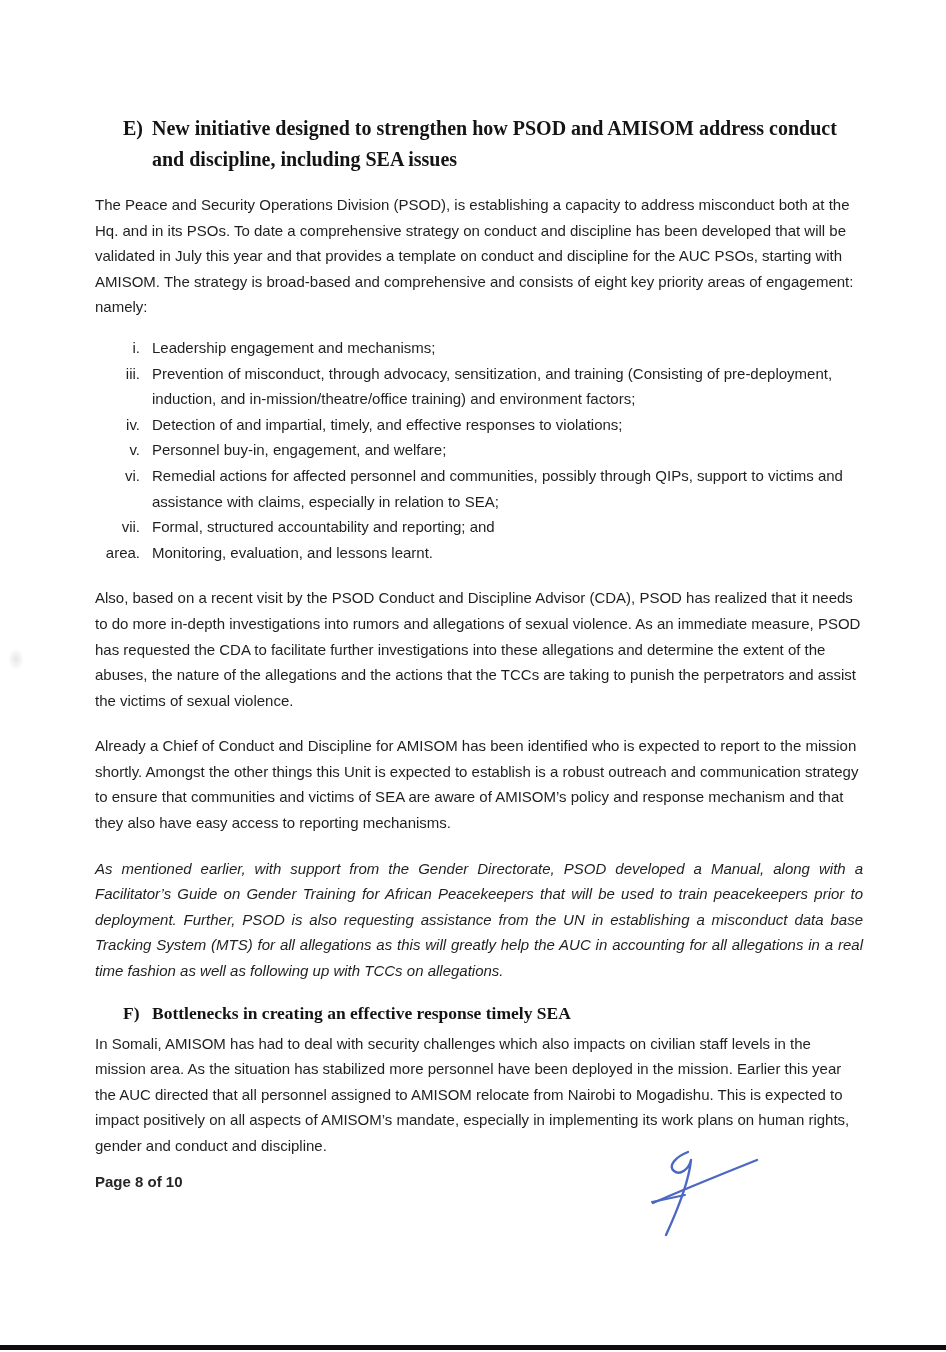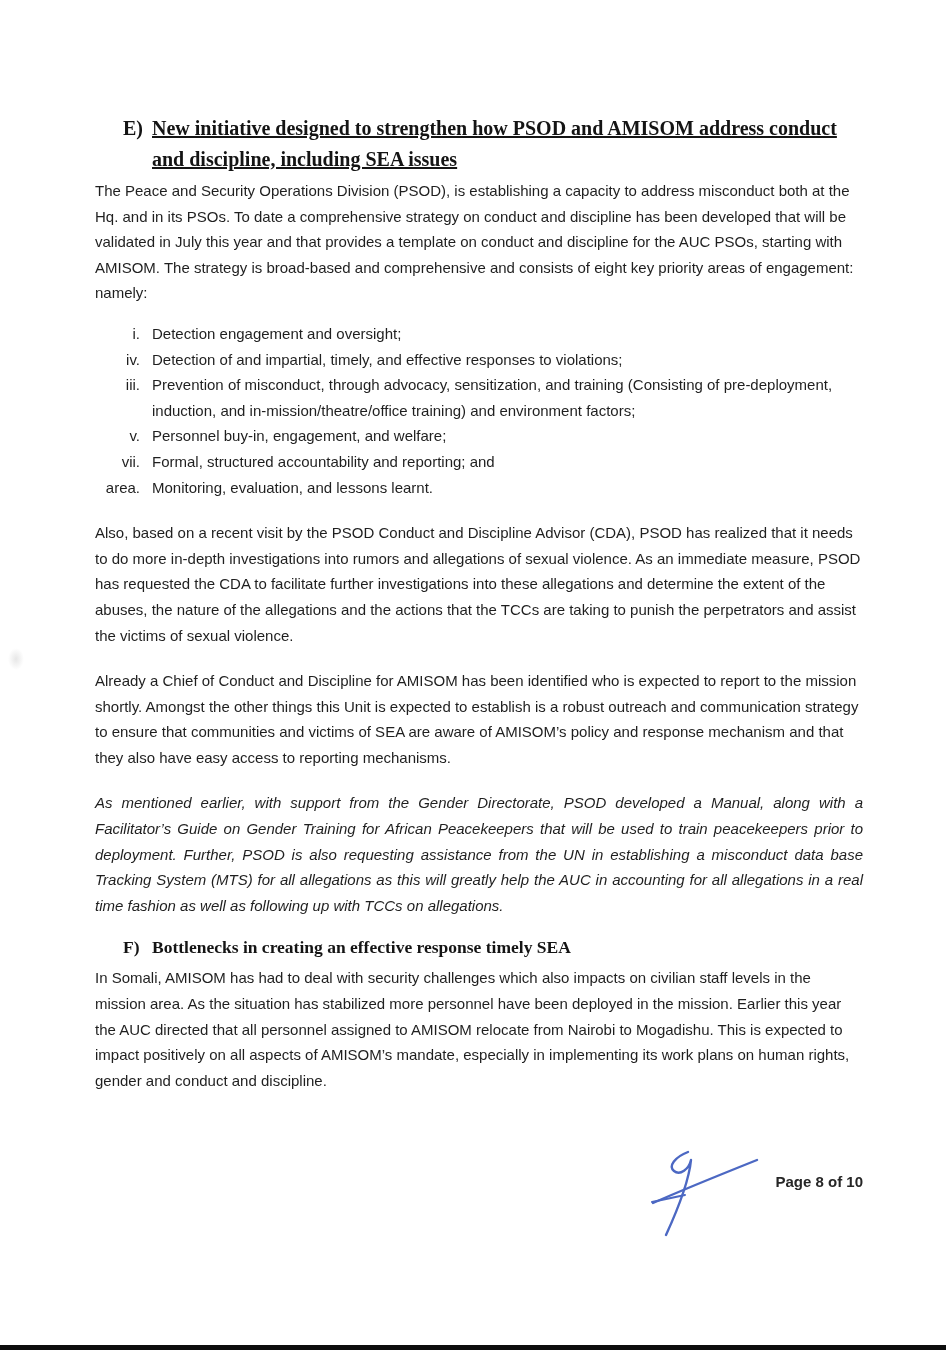--- a/index.html
+++ b/index.html
@@ -23,53 +23,53 @@
   .h-e {
     margin: 113px 0 0 0;
     position: relative;
     padding-left: 57px;
     font-family: "Liberation Serif", "DejaVu Serif", serif;
     font-weight: bold;
     font-size: 20px;
     line-height: 31px;
     color: #141414;
   }
-  .h-e .h-title { display: inline-block; max-width: 688px; vertical-align: top; text-decoration: underline; }
+  .h-e .h-title { display: inline-block; max-width: 688px; vertical-align: top; }
   .h-f {
     margin: 17px 0 0 0;
     position: relative;
     padding-left: 57px;
     font-family: "Liberation Serif", "DejaVu Serif", serif;
     font-weight: bold;
     font-size: 17.5px;
     line-height: 25px;
     color: #141414;
   }
   .h-marker { position: absolute; left: 28px; top: 0; }
   
   .body-p {
     margin: 20px 0 0 0;
     font-size: 15px;
     line-height: 25.6px;
   }
-  .body-p.intro { margin-top: 3px; }
+  .body-p.intro { margin-top: 17px; }
   .body-p.justify { text-align: justify; font-style: italic; }
   .body-p.tight { margin-top: 5px; }
   
   .roman-list { margin-top: 15px; }
   .li { display: flex; font-size: 15px; line-height: 25.6px; }
   .li-m { flex: none; width: 45px; text-align: right; padding-right: 12px; }
   .li-t { flex: none; max-width: 692px; }
   
   .footer {
     position: absolute;
     top: 1173px;
     left: 95px;
     width: 768px;
-    text-align: right;
+    text-align: left;
     font-weight: bold;
     font-size: 15px;
     color: #262626;
   }
   
   .signature {
     position: absolute;
     left: 622px;
     top: 1138px;
     width: 170px;
@@ -103,33 +103,37 @@
     <h2 class="h-e">
       <span class="h-marker">E)</span>
       <span class="h-title">New initiative designed to strengthen how PSOD and AMISOM address conduct and discipline, including SEA issues</span>
     </h2>
 
     <p class="body-p intro">The Peace and Security Operations Division (PSOD), is establishing a capacity to address misconduct both at the Hq. and in its PSOs. To date a comprehensive strategy on conduct and discipline has been developed that will be validated in July this year and that provides a template on conduct and discipline for the AUC PSOs, starting with AMISOM. The strategy is broad-based and comprehensive and consists of eight key priority areas of engagement: namely:</p>
 
     <div class="roman-list">
       <div class="li">
         <span class="li-m">i.</span>
-        <span class="li-t">Detection engagement and oversight;</span>
+        <span class="li-t">Leadership engagement and mechanisms;</span>
+      </div>
+      <div class="li">
+        <span class="li-m">iii.</span>
+        <span class="li-t">Prevention of misconduct, through advocacy, sensitization, and training (Consisting of pre-deployment, induction, and in-mission/theatre/office training) and environment factors;</span>
       </div>
       <div class="li">
         <span class="li-m">iv.</span>
         <span class="li-t">Detection of and impartial, timely, and effective responses to violations;</span>
       </div>
       <div class="li">
-        <span class="li-m">iii.</span>
-        <span class="li-t">Prevention of misconduct, through advocacy, sensitization, and training (Consisting of pre-deployment, induction, and in-mission/theatre/office training) and environment factors;</span>
+        <span class="li-m">v.</span>
+        <span class="li-t">Personnel buy-in, engagement, and welfare;</span>
       </div>
       <div class="li">
-        <span class="li-m">v.</span>
-        <span class="li-t">Personnel buy-in, engagement, and welfare;</span>
+        <span class="li-m">vi.</span>
+        <span class="li-t">Remedial actions for affected personnel and communities, possibly through QIPs, support to victims and assistance with claims, especially in relation to SEA;</span>
       </div>
       <div class="li">
         <span class="li-m">vii.</span>
         <span class="li-t">Formal, structured accountability and reporting; and</span>
       </div>
       <div class="li">
         <span class="li-m">area.</span>
         <span class="li-t">Monitoring, evaluation, and lessons learnt.</span>
       </div>
     </div>

